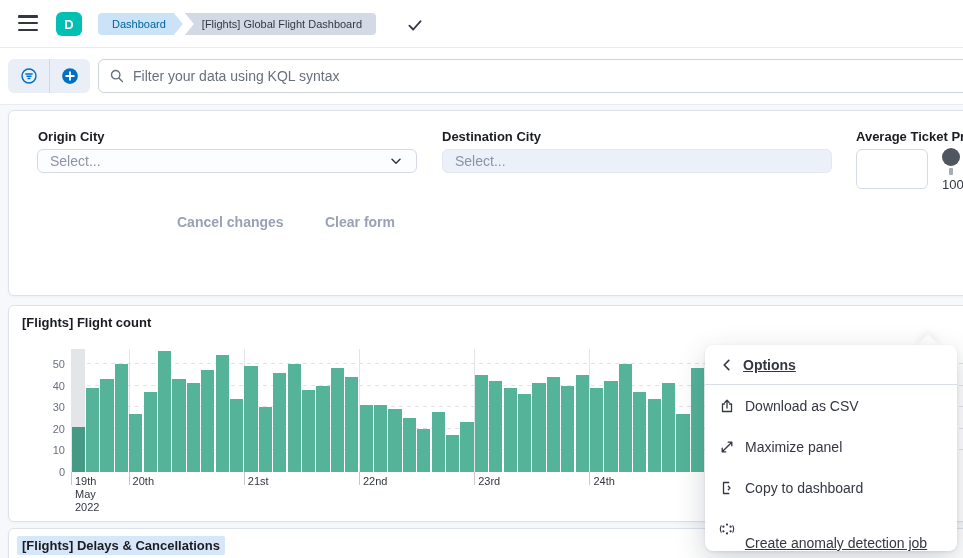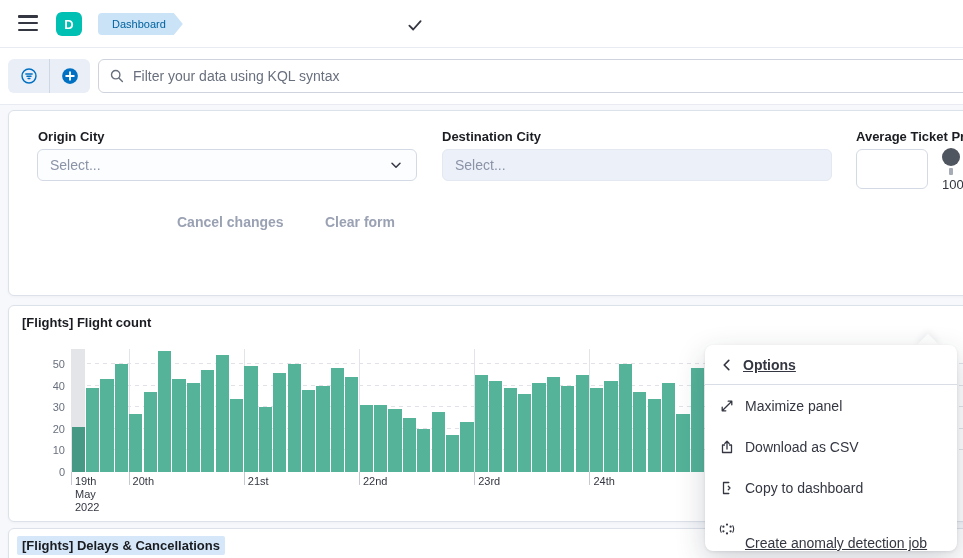--- a/index.html
+++ b/index.html
@@ -34,21 +34,21 @@
   .searchbox input::placeholder { color:#69707d; }
 
   
   .page-bg { position:absolute; left:0; top:105px; width:963px; height:453px; background:#f6f8fb; z-index:0; }
   .panel { position:absolute; background:#fff; border:1px solid #dde1ea; border-radius:6px; box-shadow:0 1px 3px rgba(40,50,70,.04); z-index:1; }
   .filter-panel { left:8px; top:110px; width:964px; height:186px; }
   .chart-panel  { left:8px; top:305px; width:964px; height:217px; }
   .delays-panel { left:8px; top:528px; width:964px; height:40px; border-radius:6px 6px 0 0; }
 
   .field-label { position:absolute; top:18px; font-size:13px; font-weight:700; color:#1a1c21; white-space:nowrap; }
-  .select { position:absolute; top:38px; height:32px; border-radius:6px; font-size:14px; color:#8b93a7;
+  .select { position:absolute; top:38px; height:24px; border-radius:6px; font-size:14px; color:#8b93a7;
             display:flex; align-items:center; padding:0 12px; cursor:pointer; }
   .select.outline { background:#fbfdff; border:1px solid #d3dae6; }
   .select.filled  { background:#ecf0f8; border:1px solid #e3e8f1; }
   .select .chev { margin-left:auto; }
   .price-input { position:absolute; left:847px; top:38px; width:72px; height:40px; background:#fff; border:1px solid #d3dae6; border-radius:6px; }
   .slider-handle { position:absolute; left:933px; top:37px; width:18px; height:18px; border-radius:50%; background:#50565f; cursor:pointer; }
   .slider-notch  { position:absolute; left:940px; top:57px; width:4px; height:7px; background:#a6abb5; border-radius:1px; }
   .slider-val    { position:absolute; left:933px; top:66px; font-size:13px; color:#343741; white-space:nowrap; }
 
   .btn-apply { position:absolute; left:20px; top:92px; height:38px; padding:0 20px; background:#eceff5; border:none;
@@ -94,20 +94,21 @@
 
 <div class="header">
   <div class="hamburger">
       <i></i>
       <i></i>
       <i></i>
     </div>
   <div class="logo">D</div>
   <div class="crumbs">
     <div class="crumb crumb1">Dashboard</div>
+    <div class="crumb crumb2">[Flights] Global Flight Dashboard</div>
   </div>
   <svg class="check-ic" width="18" height="18" viewBox="0 0 16 16" fill="none" stroke="#343741" stroke-width="1.6" stroke-linecap="round" stroke-linejoin="round">
       <path d="M3 8.6 6.4 12 13 4.6"></path>
     </svg>
 </div>
 
 <div class="toolbar">
   <div class="fgroup">
     <div class="cell">
       <svg class="ic" width="18" height="18" viewBox="0 0 16 16" fill="none" stroke="#0071c2" stroke-width="1.3" stroke-linecap="round">
@@ -250,30 +251,30 @@
 
 <div class="menu">
   <div class="menu-header">
     <svg class="ic" width="16" height="16" viewBox="0 0 16 16" fill="none" stroke="#343741" stroke-width="1.6" stroke-linecap="round" stroke-linejoin="round">
         <path d="M9.8 3.4 5.2 8l4.6 4.6"></path>
       </svg>
     <span>Options</span>
   </div>
   <div class="menu-item">
     <svg class="ic" width="16" height="16" viewBox="0 0 16 16" fill="none" stroke="#343741" stroke-width="1.3" stroke-linecap="round" stroke-linejoin="round">
-        <path d="M3.2 12.8 12.8 3.2M12.8 3.2H9.2M12.8 3.2v3.6M3.2 12.8v-3.6M3.2 12.8h3.6"></path>
-      </svg>
-    <span>Maximize panel</span>
+        <path d="M5.5 6H3.5v7.5h9V6h-2"></path>
+        <path d="M8 10V2.3M8 2.3 5.8 4.5M8 2.3l2.2 2.2"></path>
+      </svg>
+    <span>Download as CSV</span>
   </div>
   <div class="menu-item">
     <svg class="ic" width="16" height="16" viewBox="0 0 16 16" fill="none" stroke="#343741" stroke-width="1.3" stroke-linecap="round" stroke-linejoin="round">
-        <path d="M5.5 6H3.5v7.5h9V6h-2"></path>
-        <path d="M8 10V2.3M8 2.3 5.8 4.5M8 2.3l2.2 2.2"></path>
-      </svg>
-    <span>Download as CSV</span>
+        <path d="M3.2 12.8 12.8 3.2M12.8 3.2H9.2M12.8 3.2v3.6M3.2 12.8v-3.6M3.2 12.8h3.6"></path>
+      </svg>
+    <span>Maximize panel</span>
   </div>
   <div class="menu-item">
     <svg class="ic" width="16" height="16" viewBox="0 0 16 16" fill="none" stroke="#343741" stroke-width="1.3" stroke-linecap="round" stroke-linejoin="round">
         <path d="M9.8 2.5H4.5v11h5.3"></path>
         <path d="M9.3 6.3 11 8l-1.7 1.7"></path>
       </svg>
     <span>Copy to dashboard</span>
   </div>
   <div class="menu-item hover">
     <svg class="ic" width="16" height="16" viewBox="0 0 16 16" fill="#343741" stroke="none">

